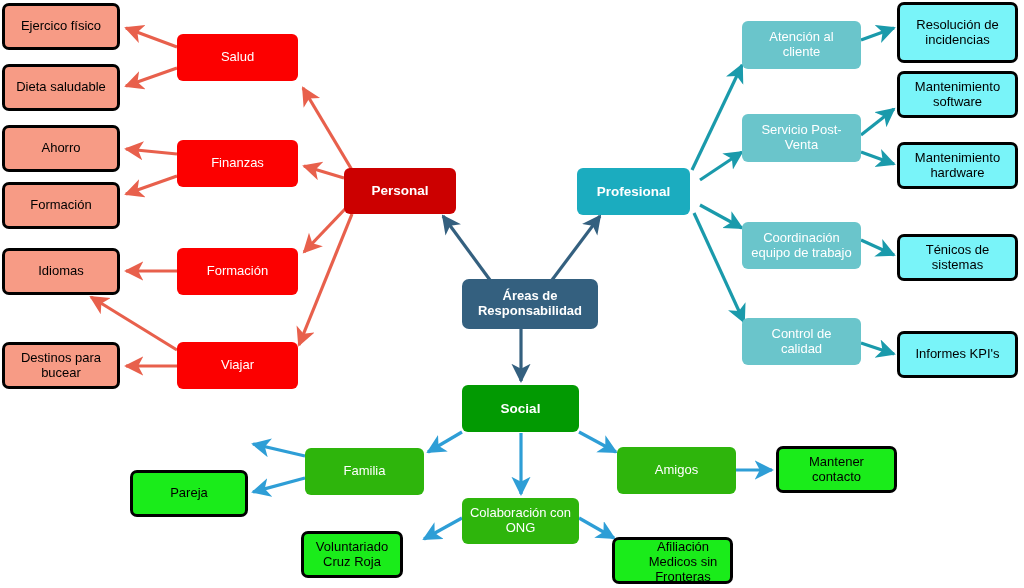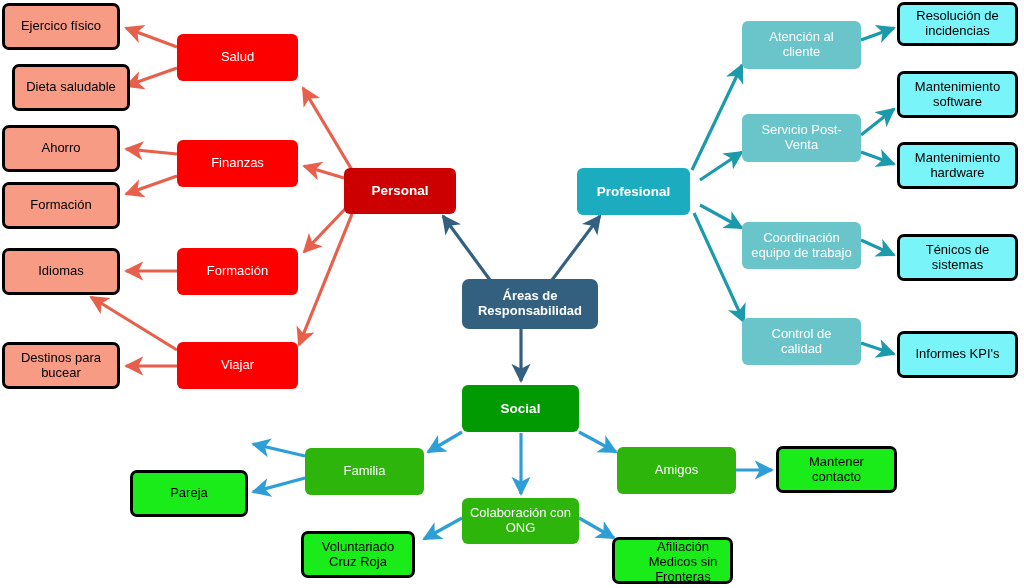--- a/index.html
+++ b/index.html
@@ -152,53 +152,53 @@
   <div class="node n-branch profesional" style="left:577px; top:168px; width:113px; height:47px;">Profesional</div>
 
   <div class="node n-branch social" style="left:462px; top:385px; width:117px; height:47px;">Social</div>
 
   <div class="node n-mid red" style="left:177px; top:34px; width:121px; height:47px;">Salud</div>
   <div class="node n-mid red" style="left:177px; top:140px; width:121px; height:47px;">Finanzas</div>
   <div class="node n-mid red" style="left:177px; top:248px; width:121px; height:47px;">Formación</div>
   <div class="node n-mid red" style="left:177px; top:342px; width:121px; height:47px;">Viajar</div>
 
   <div class="node n-leaf salmon" style="left:2px; top:3px; width:118px; height:47px;">Ejercico físico</div>
-  <div class="node n-leaf salmon" style="left:12px; top:64px; width:118px; height:47px;">Dieta saludable</div>
+  <div class="node n-leaf salmon" style="left:2px; top:64px; width:118px; height:47px;">Dieta saludable</div>
   <div class="node n-leaf salmon" style="left:2px; top:125px; width:118px; height:47px;">Ahorro</div>
   <div class="node n-leaf salmon" style="left:2px; top:182px; width:118px; height:47px;">Formación</div>
   <div class="node n-leaf salmon" style="left:2px; top:248px; width:118px; height:47px;">Idiomas</div>
   <div class="node n-leaf salmon" style="left:2px; top:342px; width:118px; height:47px;">Destinos para
 bucear</div>
 
   <div class="node n-mid teal" style="left:742px; top:21px; width:119px; height:48px;">Atención al
 cliente</div>
   <div class="node n-mid teal" style="left:742px; top:114px; width:119px; height:48px;">Servicio Post-
 Venta</div>
   <div class="node n-mid teal" style="left:742px; top:222px; width:119px; height:47px;">Coordinación
 equipo de trabajo</div>
   <div class="node n-mid teal" style="left:742px; top:318px; width:119px; height:47px;">Control de
 calidad</div>
 
-  <div class="node n-leaf cyan" style="left:897px; top:2px; width:121px; height:44px;">Resolución de
+  <div class="node n-leaf cyan" style="left:897px; top:2px; width:121px; height:61px;">Resolución de
 incidencias</div>
   <div class="node n-leaf cyan" style="left:897px; top:71px; width:121px; height:47px;">Mantenimiento
 software</div>
   <div class="node n-leaf cyan" style="left:897px; top:142px; width:121px; height:47px;">Mantenimiento
 hardware</div>
   <div class="node n-leaf cyan" style="left:897px; top:234px; width:121px; height:47px;">Ténicos de
 sistemas</div>
   <div class="node n-leaf cyan" style="left:897px; top:331px; width:121px; height:47px;">Informes KPI's</div>
 
   <div class="node n-mid green" style="left:305px; top:448px; width:119px; height:47px;">Familia</div>
   <div class="node n-mid green" style="left:462px; top:498px; width:117px; height:46px;">Colaboración con
 ONG</div>
   <div class="node n-mid green" style="left:617px; top:447px; width:119px; height:47px;">Amigos</div>
 
   <div class="node n-leaf green" style="left:130px; top:470px; width:118px; height:47px;">Pareja</div>
-  <div class="node n-leaf green" style="left:301px; top:531px; width:114px; height:47px;">Voluntariado
+  <div class="node n-leaf green" style="left:301px; top:531px; width:102px; height:47px;">Voluntariado
 Cruz Roja</div>
   <div class="node n-leaf green overflow" style="left:612px; top:537px; width:121px; height:47px;padding-left:24px;">Afiliación
 Medicos sin
 Fronteras</div>
   <div class="node n-leaf green" style="left:776px; top:446px; width:121px; height:47px;">Mantener
 contacto</div>
 
 </div>
 
 </body></html>

